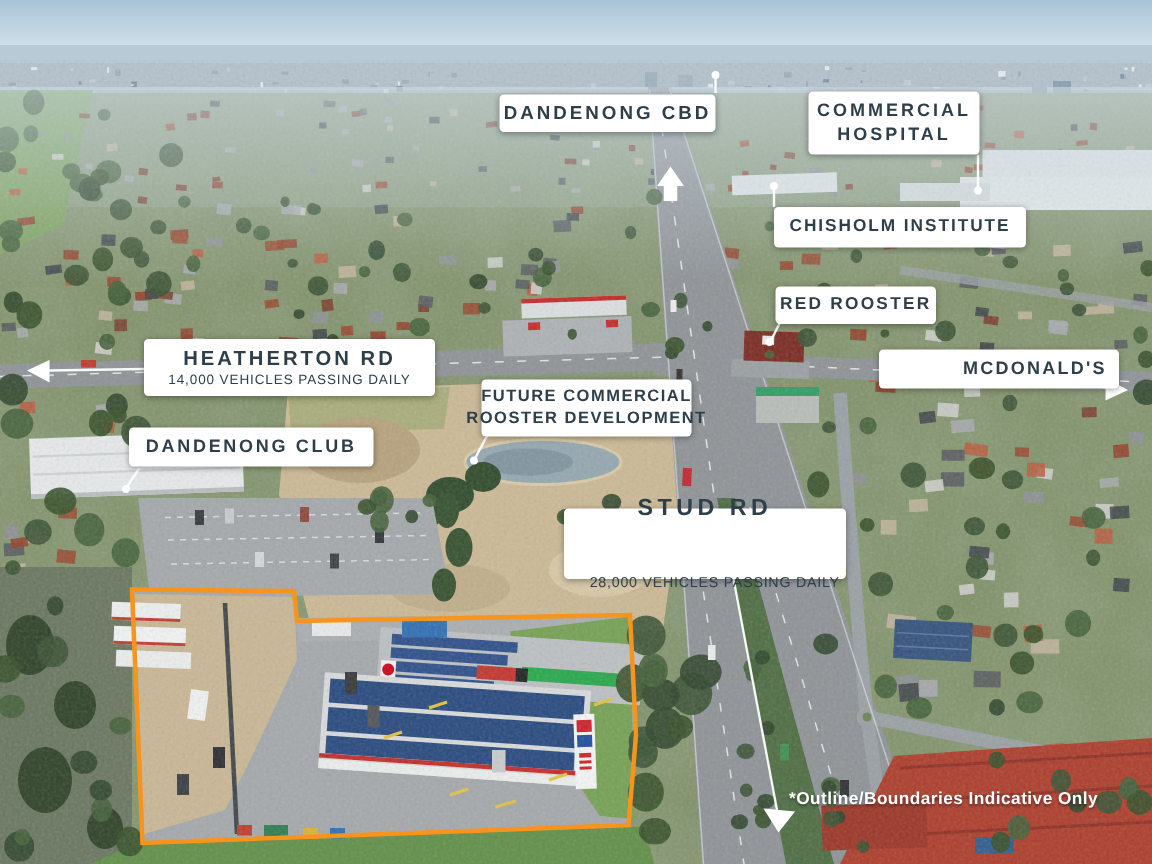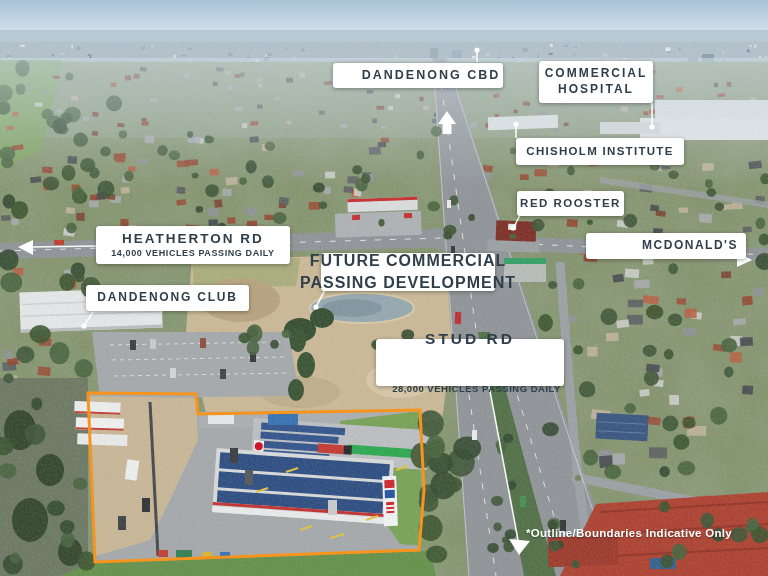--- a/index.html
+++ b/index.html
@@ -7,21 +7,21 @@
     position:relative;width:768px;height:576px;overflow:hidden;
     font-family:"Liberation Sans",sans-serif;background:#7e8f66;
   }
   .stage svg{position:absolute;left:0;top:0;display:block;}
   .map-label{
     position:absolute;display:flex;flex-direction:column;align-items:center;justify-content:center;
     background:var(--label-bg,#fff);color:var(--label-text,#2F3F4A);
     font-weight:bold;text-align:center;border-radius:3px;
     box-shadow:0 1px 4px rgba(0,0,0,.35);line-height:1.3;white-space:nowrap;z-index:5;
   }
-  .lbl-sub{font-weight:bold;text-align:center;}
+  .lbl-sub{font-weight:normal;text-align:center;}
   .disclaimer{
     position:absolute;color:var(--disclaimer-text,#fff);font-weight:bold;
     font-size:11.5px;letter-spacing:.3px;text-shadow:0 1px 2px rgba(0,0,0,.45);z-index:5;
   }
 </style>
 </head>
 <body>
 
 <div class="stage" style="--label-bg: #FFFFFF; --label-text: #2F3F4A; --disclaimer-text: #FFFFFF;">
 <svg width="768" height="576" viewBox="0 0 768 576">
@@ -767,21 +767,21 @@
       <circle cx="84" cy="326" r="2.6"></circle>
       <circle cx="316" cy="307" r="2.6"></circle>
       <polygon points="737,252 737,267 752,260"></polygon>
       <polygon points="33,240 33,255 18,247"></polygon>
       <polygon points="509,539 530,541 519,555"></polygon>
       <path d="M447,111 L456,124 L451.5,124 L451.5,134 L442.5,134 L442.5,124 L438,124 Z"></path>
     </g>
   </g>
 </svg>
 
-  <div class="map-label" style="left:333px;top:63px;width:144px;height:25px;font-size:12.5px;letter-spacing:2px;padding-left:26px;">
+  <div class="map-label" style="left:333px;top:63px;width:144px;height:25px;font-size:12.5px;letter-spacing:2px;">
     <span>DANDENONG CBD</span>
   </div>
 
   <div class="map-label" style="left:539px;top:61px;width:114px;height:42px;font-size:12px;letter-spacing:2px;">
     <span>COMMERCIAL</span>
     <span>HOSPITAL</span>
   </div>
 
   <div class="map-label" style="left:517px;top:191px;width:107px;height:25px;font-size:11.5px;letter-spacing:1.5px;">
     <span>RED ROOSTER</span>
@@ -797,23 +797,23 @@
 
   <div class="map-label" style="left:96px;top:226px;width:194px;height:38px;">
     <span style="font-size:13.5px;letter-spacing:2px;">HEATHERTON RD</span>
     <span class="lbl-sub" style="font-size:9px;letter-spacing:.6px;">14,000 VEHICLES PASSING DAILY</span>
   </div>
 
   <div class="map-label" style="left:86px;top:285px;width:163px;height:26px;font-size:12px;letter-spacing:1.8px;">
     <span>DANDENONG CLUB</span>
   </div>
 
-  <div class="map-label" style="left:321px;top:253px;width:174px;height:38px;font-size:16px;letter-spacing:1px;line-height:1.4;">
+  <div class="map-label" style="left:321px;top:253px;width:140px;height:38px;font-size:11px;letter-spacing:1px;line-height:1.4;">
     <span>FUTURE COMMERCIAL</span>
-    <span>PASSING DEVELOPMENT</span>
+    <span>ROOSTER DEVELOPMENT</span>
   </div>
 
   <div class="map-label" style="left:376px;top:339px;width:188px;height:47px;gap:32px;">
     <span style="font-size:15.5px;letter-spacing:3px;">STUD RD</span>
     <span class="lbl-sub" style="font-size:9.5px;letter-spacing:.5px;margin-top:2px;margin-left:13px;">28,000 VEHICLES PASSING DAILY</span>
   </div>
 
   <div class="disclaimer" style="left:526px;top:527px;">*Outline/Boundaries Indicative Only</div>
 </div>
 

